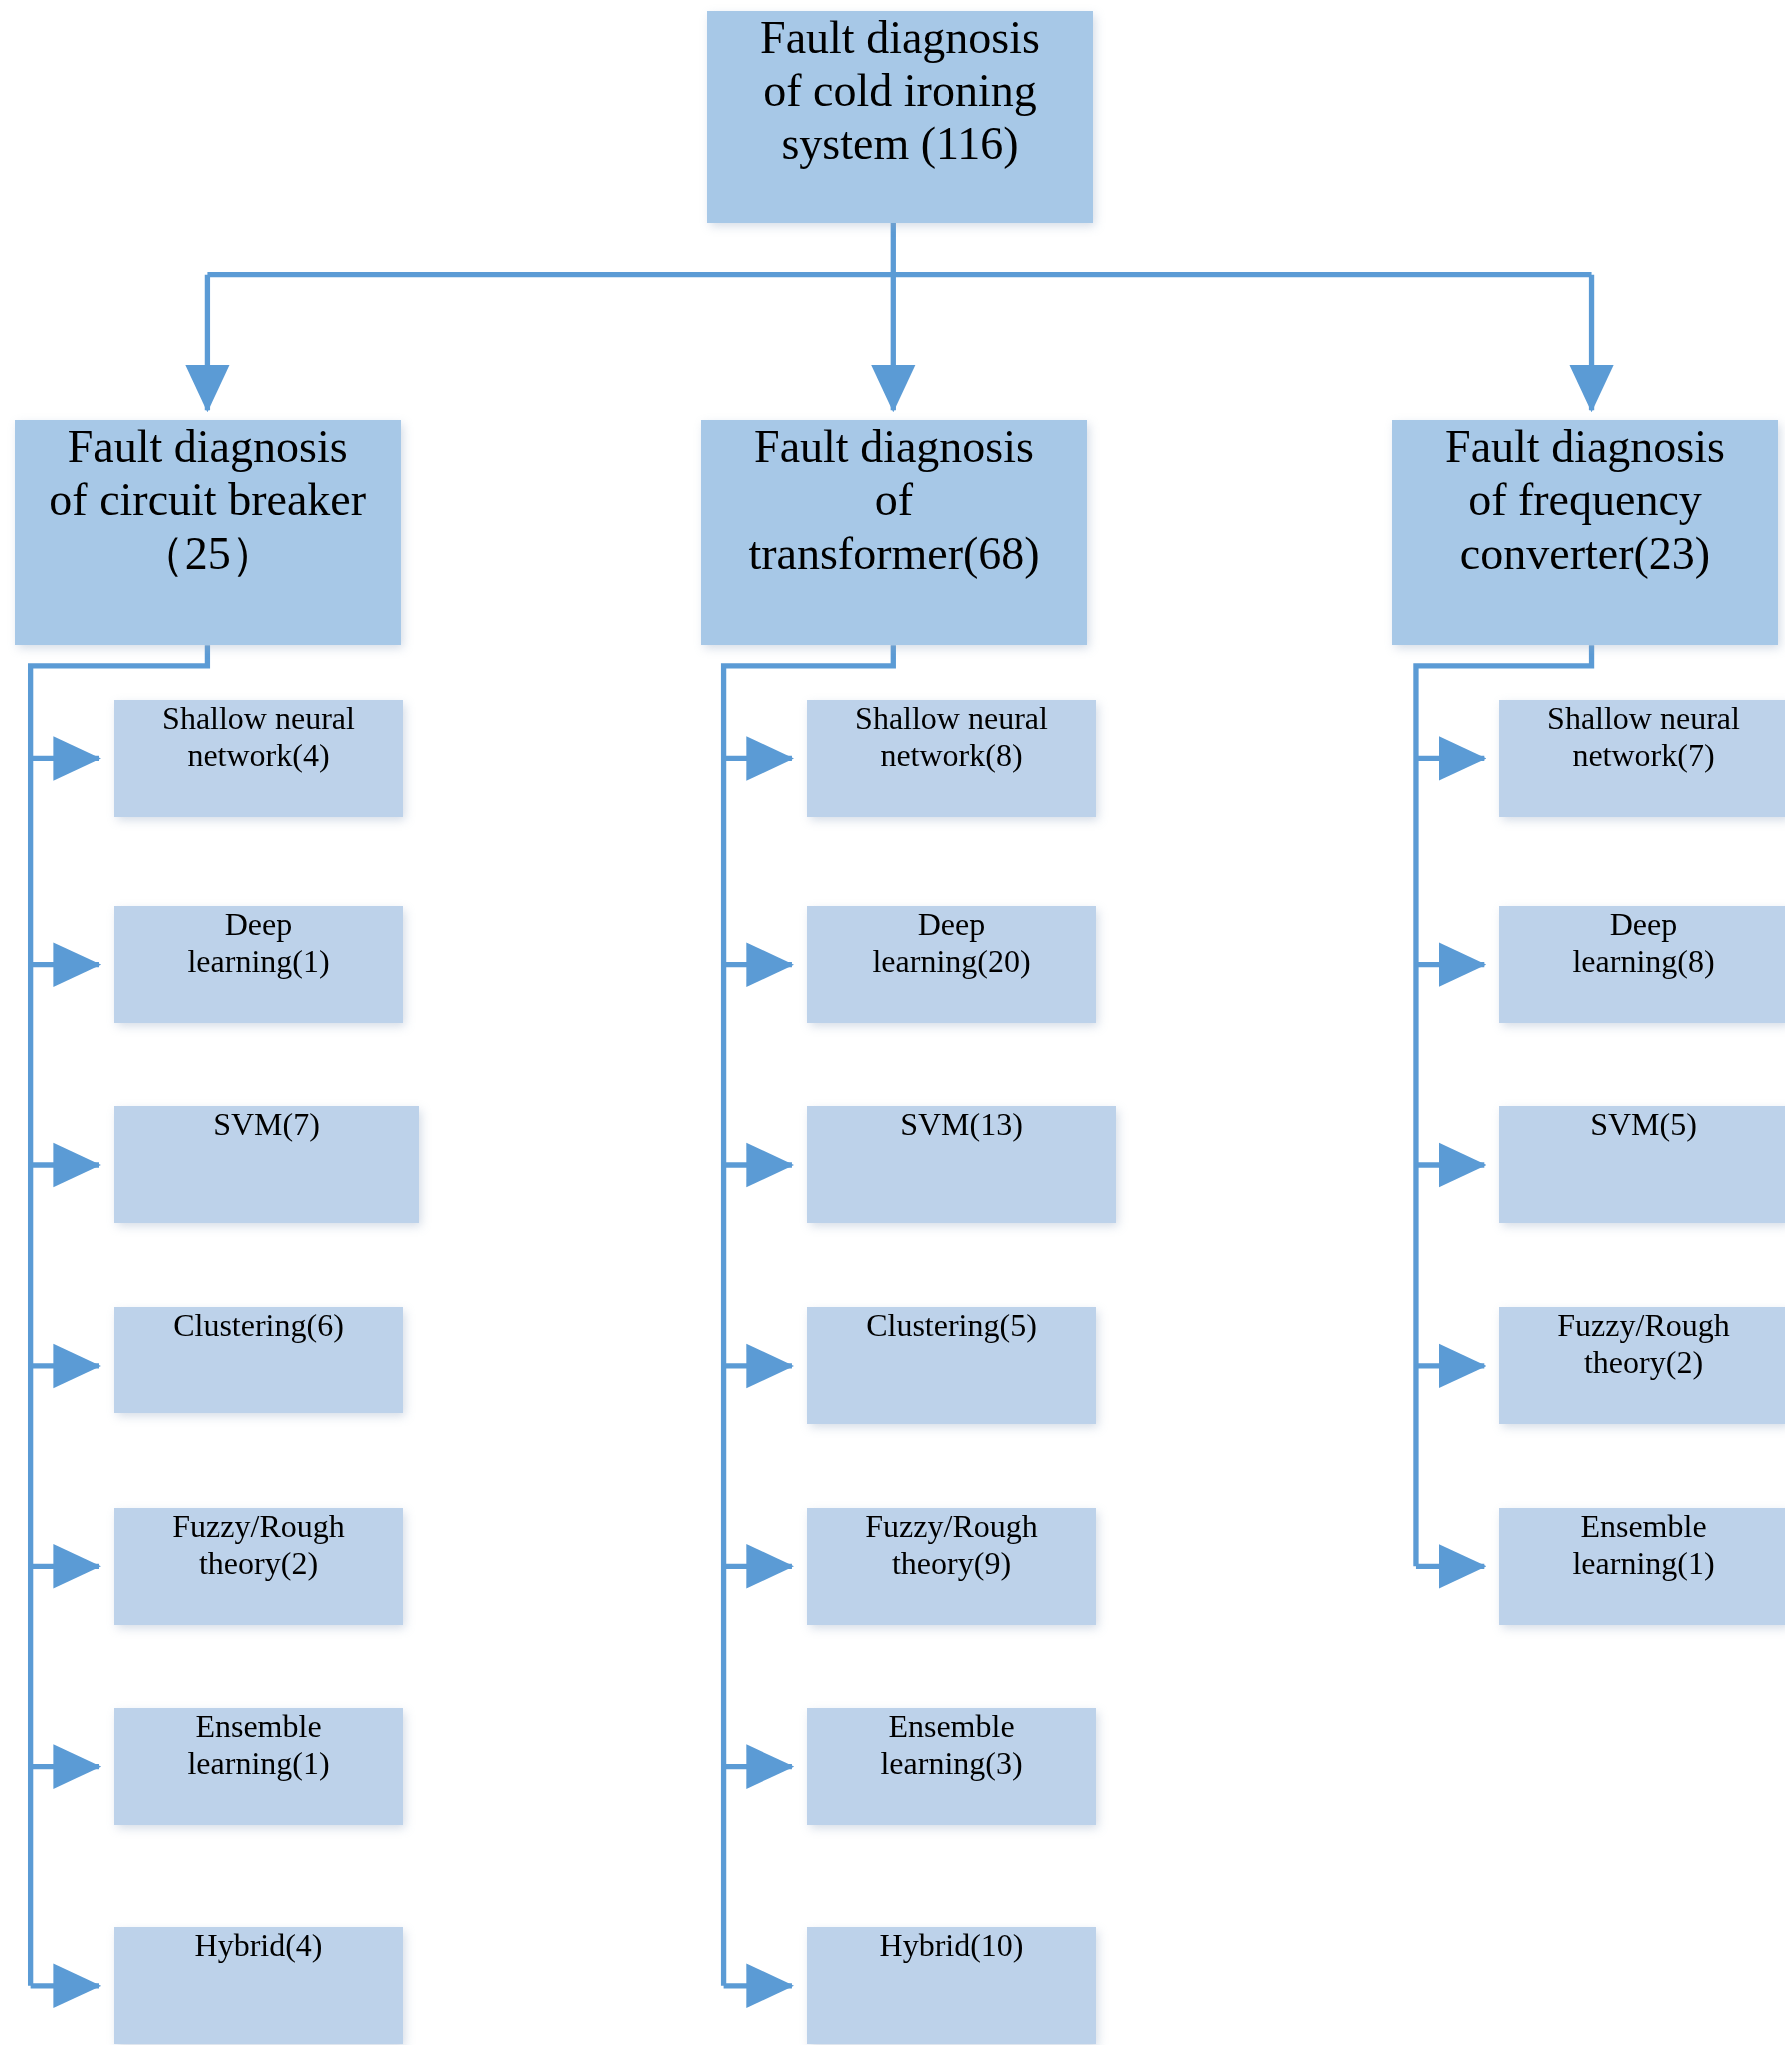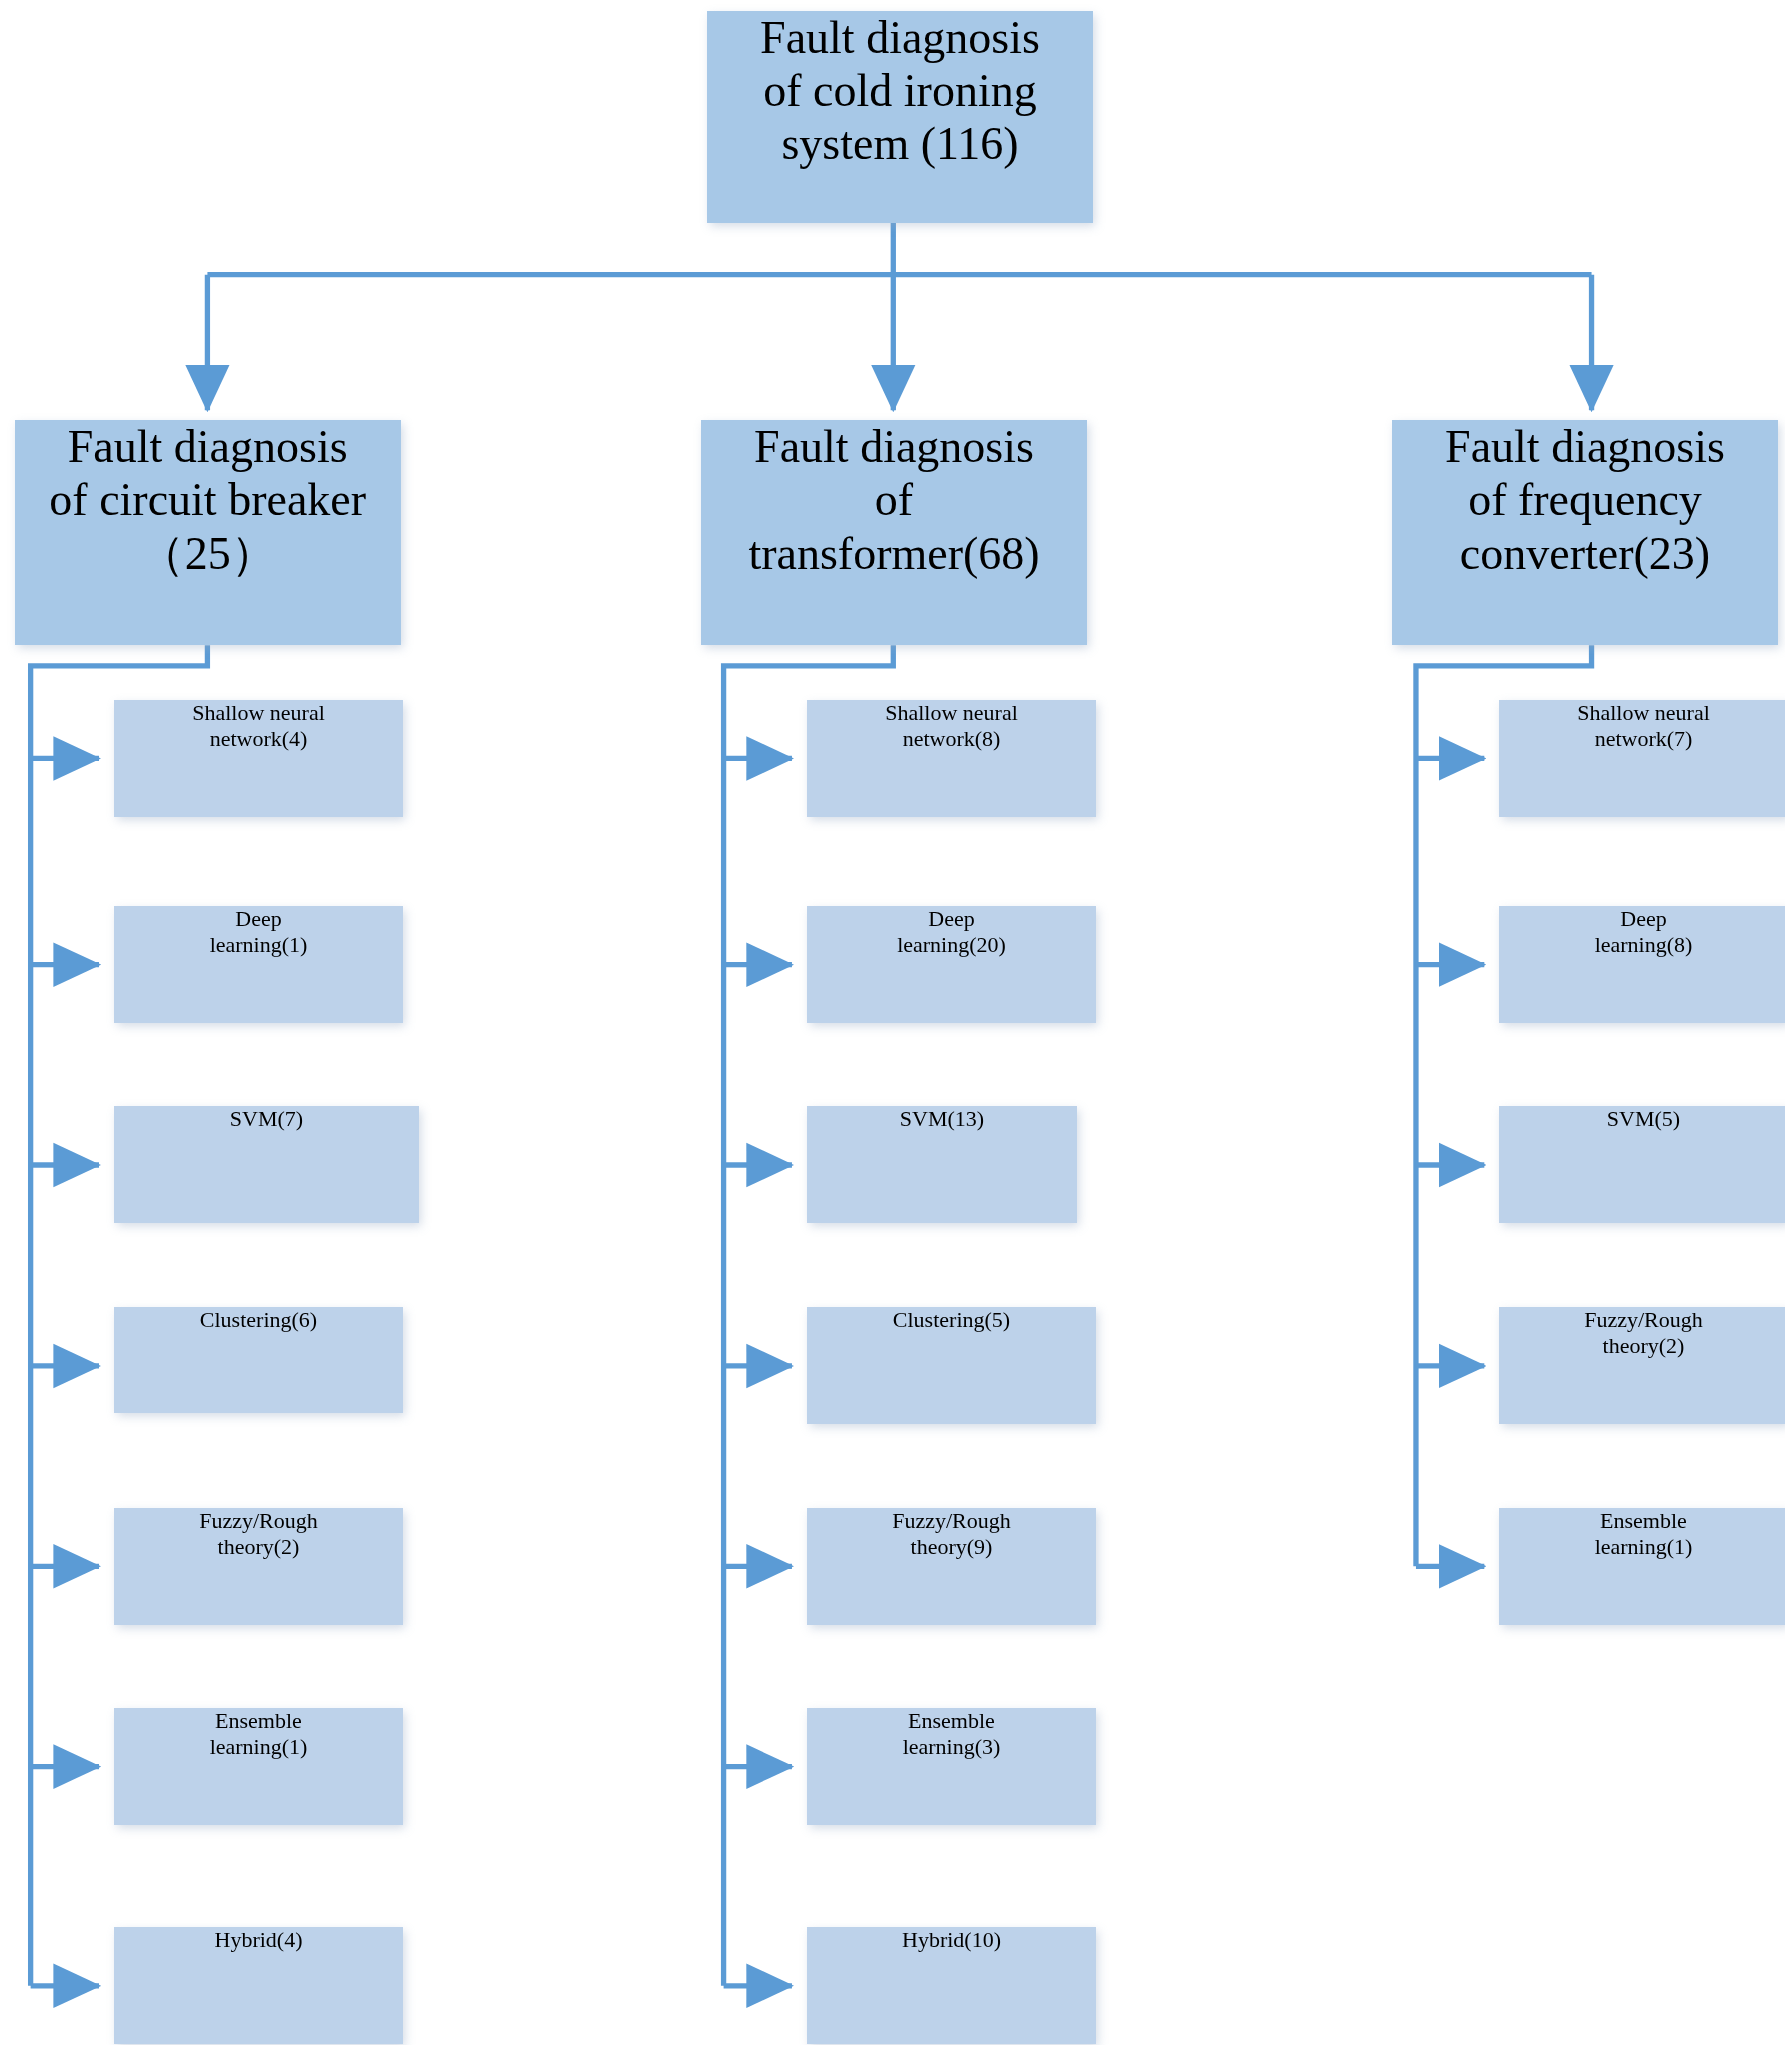--- a/index.html
+++ b/index.html
@@ -9,21 +9,21 @@
   }
   #canvas{position:absolute;inset:0;width:1786px;height:2046px;}
   .node{
     position:absolute;box-sizing:border-box;
     display:flex;justify-content:center;
     text-align:center;color:#000000;
     white-space:pre-line;line-height:1.16;
     box-shadow:2.9px 4.1px 9.4px rgba(150,170,195,0.42);
   }
   .node.root,.node.level2{background:#A7C8E7;font-size:46px;}
-  .node.leaf{background:#BDD2EA;font-size:22px;}
+  .node.leaf{background:#BDD2EA;font-size:32px;}
   .node span{display:block;width:100%;padding:0 4.7px;}
 </style>
 </head>
 <body>
 
 <svg id="canvas" viewBox="0 0 3031 3472">
   <defs>
     <marker id="ar" markerWidth="9" markerHeight="9" refX="8.6" refY="4.5" orient="auto" markerUnits="strokeWidth">
       <path d="M0,0.3 L9,4.5 L0,8.7 z" fill="#5B9BD5"></path>
     </marker>
@@ -105,21 +105,21 @@
 learning(1)</span></div>
 <div class="node leaf" style="left:114px;top:1927px;width:289px;height:117px;">
   <span>Hybrid(4)</span></div>
 
 <div class="node leaf" style="left:807px;top:700px;width:289px;height:117px;">
   <span>Shallow neural
 network(8)</span></div>
 <div class="node leaf" style="left:807px;top:906px;width:289px;height:117px;">
   <span>Deep
 learning(20)</span></div>
-<div class="node leaf" style="left:807px;top:1106px;width:270px;height:117px;">
+<div class="node leaf" style="left:807px;top:1106px;width:309px;height:117px;">
   <span>SVM(13)</span></div>
 <div class="node leaf" style="left:807px;top:1307px;width:289px;height:117px;">
   <span>Clustering(5)</span></div>
 <div class="node leaf" style="left:807px;top:1508px;width:289px;height:117px;">
   <span>Fuzzy/Rough
 theory(9)</span></div>
 <div class="node leaf" style="left:807px;top:1708px;width:289px;height:117px;">
   <span>Ensemble
 learning(3)</span></div>
 <div class="node leaf" style="left:807px;top:1927px;width:289px;height:117px;">

